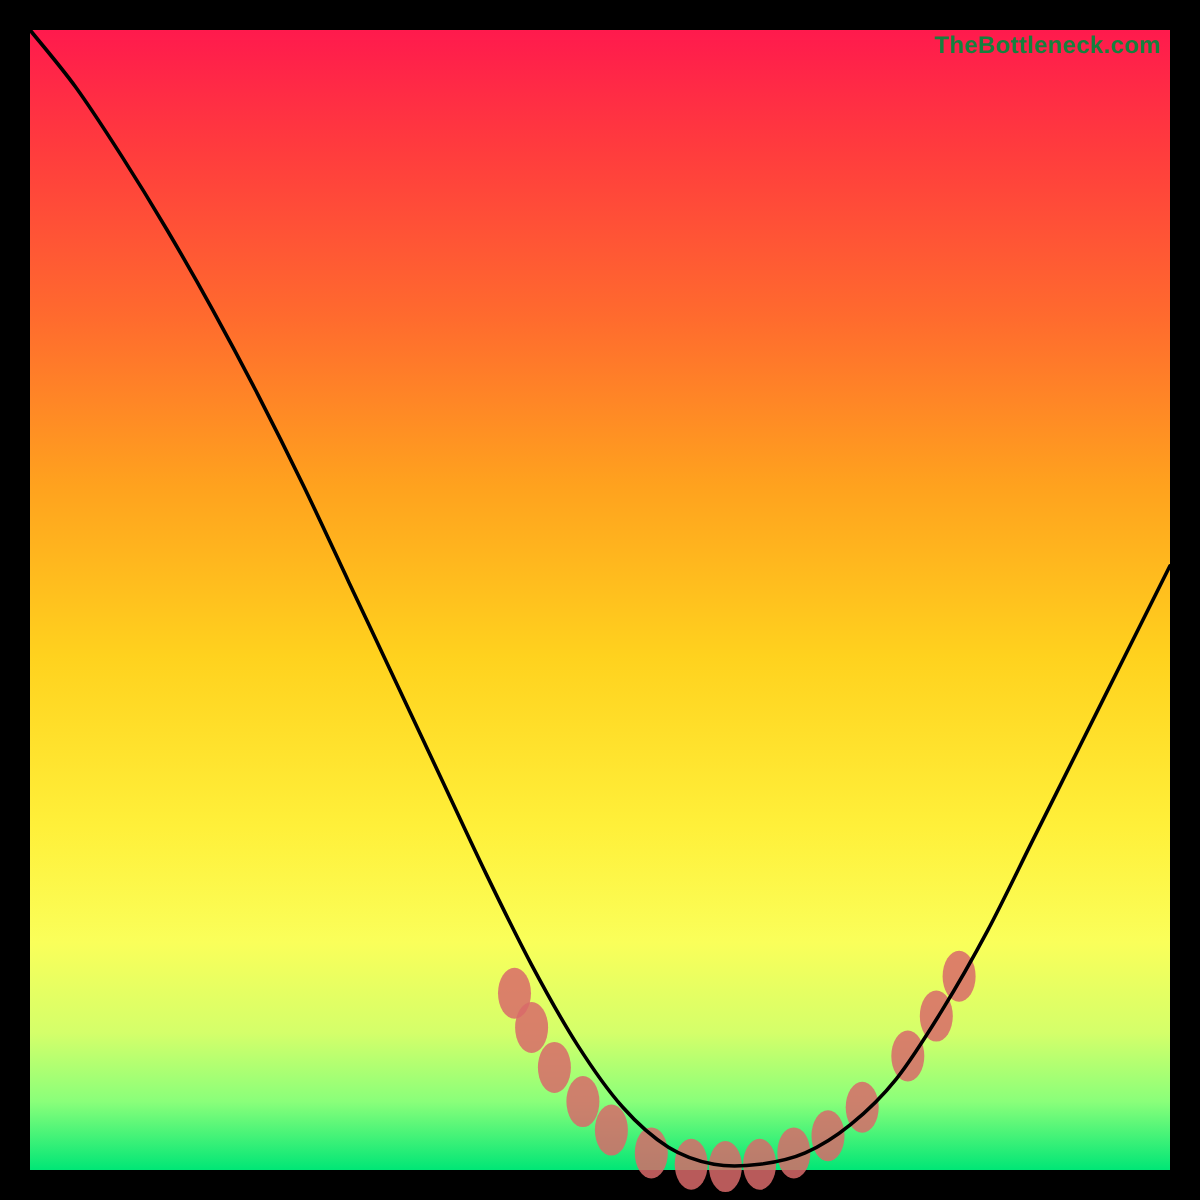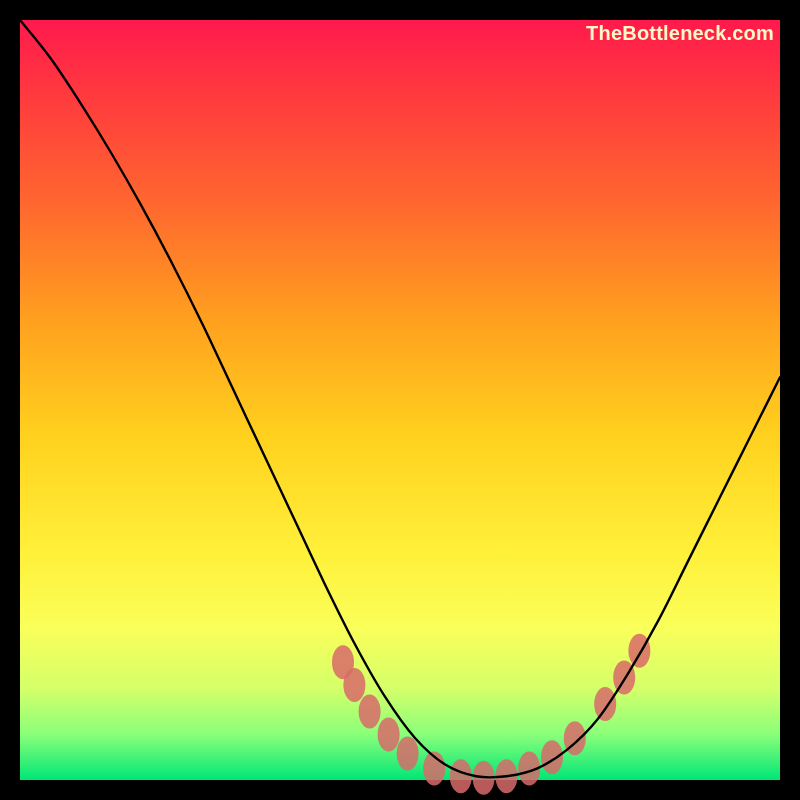--- a/index.html
+++ b/index.html
@@ -34,22 +34,22 @@
       #fff03a 70%,
       #faff5a 80%,
       #d4ff6a 88%,
       #8aff7a 94%,
       #00e676 100%);
   }
   .watermark {
     position: absolute;
     top: 2px;
     right: 6px;
-    color: #fef9c3;
-    font-size: 20px;
+    color: #15803d;
+    font-size: 16px;
     font-weight: 600;
     letter-spacing: 0.2px;
     user-select: none;
   }
   svg.curve {
     position: absolute;
     left: 0;
     top: 0;
     width: 760px;
     height: 760px;

